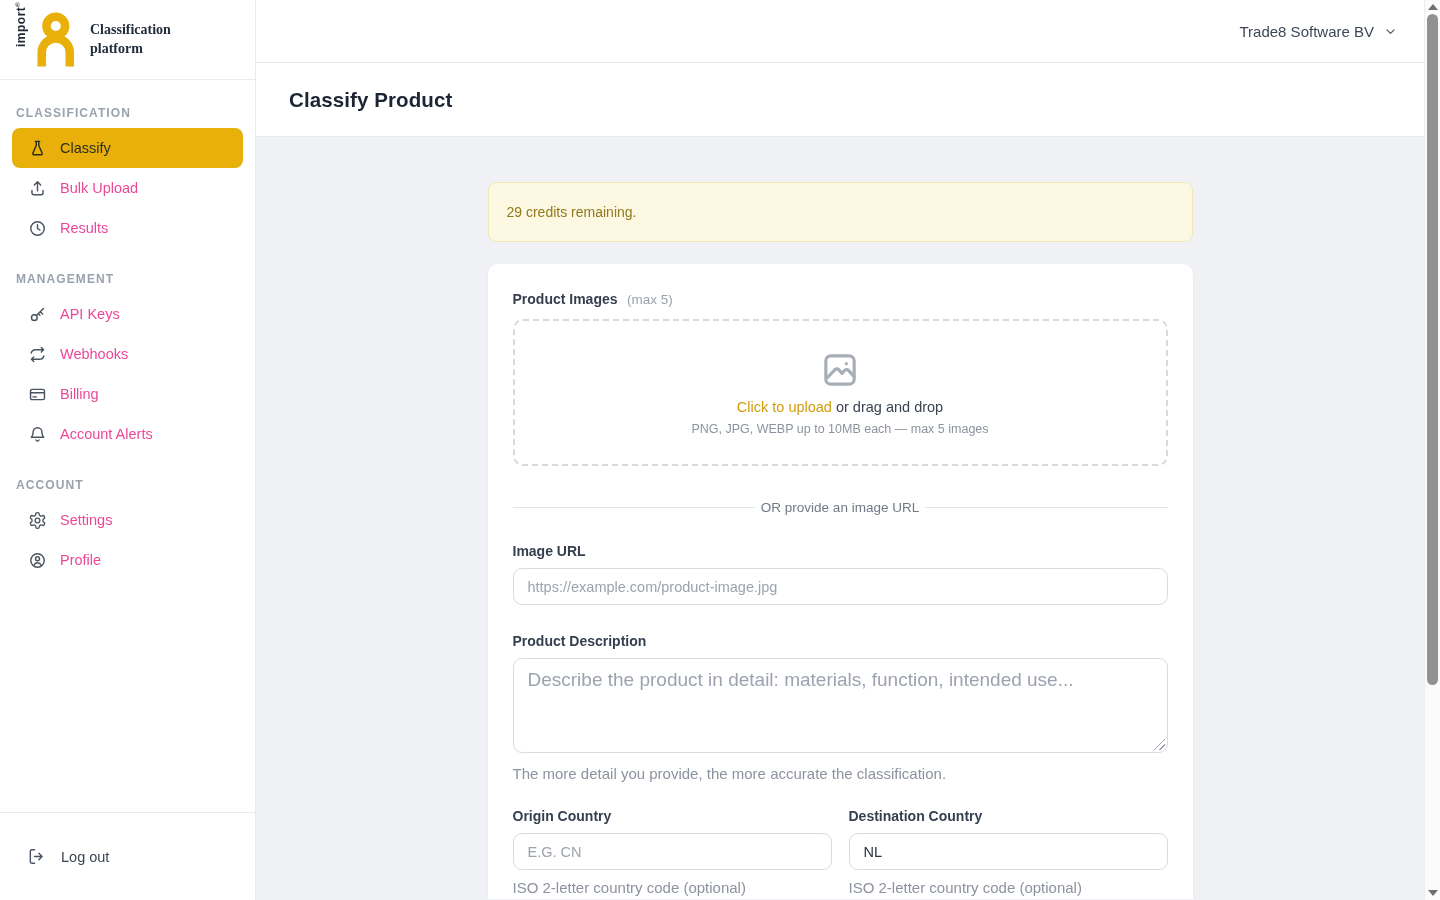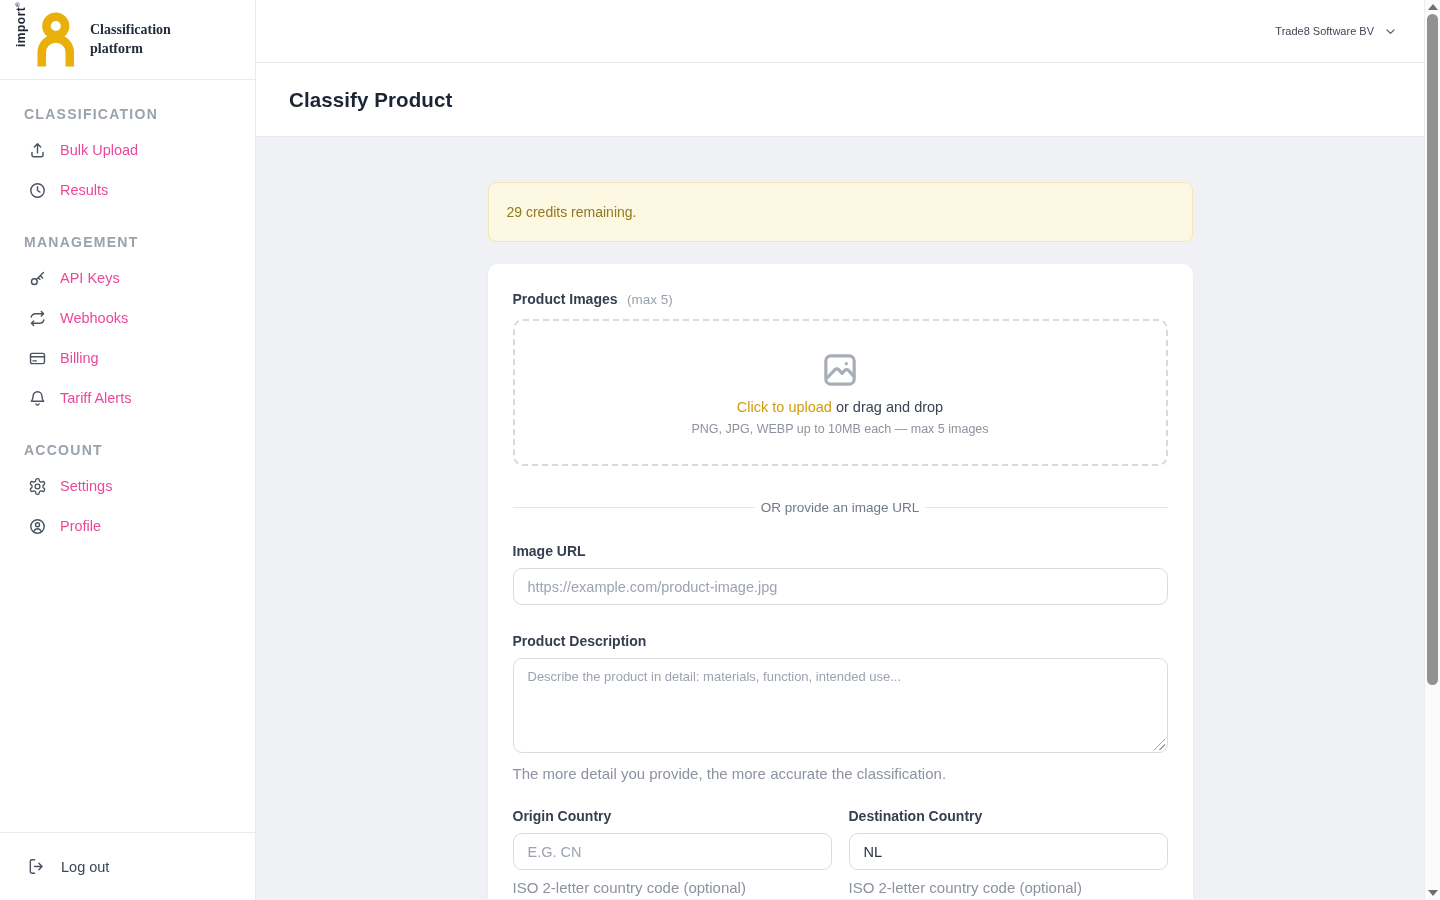--- a/index.html
+++ b/index.html
@@ -22,49 +22,49 @@
   .logo-vtext {
     display:inline-block; transform:rotate(-90deg); transform-origin:center;
     font-size:12px; font-weight:700; letter-spacing:.5px; color:#1F2632;
     width:14px; white-space:nowrap;
   }
   .logo-vtext sup { font-size:6px; }
   .brand-title { font-size:14px; font-weight:600; color:#242D3D; line-height:1.3; width:104px;font-family:Liberation Serif, serif; }
 
   .side-scroll { padding:14px 0 0 0; }
   .section-label {
-    font-size:14px; font-weight:700; letter-spacing:.09em; color:#99A2AD;
-    padding:12px 24px 8px 24px; text-transform:uppercase;
+    font-size:12px; font-weight:700; letter-spacing:.09em; color:#99A2AD;
+    padding:12px 24px 8px 16px; text-transform:uppercase;
   }
   .nav-item {
     display:flex; align-items:center; gap:13px; height:40px;
     margin:0 12px; padding:0 15px; border-radius:8px; cursor:pointer;
     font-size:14.5px; font-weight:500; color:#ec4899;
   }
   .nav-item .nico { width:20px; height:20px; flex:0 0 20px; color:#4A5360; display:flex; align-items:center; justify-content:center; }
   .nav-item.active { background:#E9B00B; color:#2B2F1C; }
   .nav-item.active .nico { color:#2B2F1C; }
   .section-gap { height:12px; }
 
   .logout-row {
-    position:absolute; left:0; right:0; bottom:0; height:68px;
+    position:absolute; left:0; right:0; bottom:0; height:88px;
     border-top:1px solid #E8EAED; display:flex; align-items:center;
     padding:0 27px; gap:14px; cursor:pointer;
     font-size:14.5px; font-weight:500; color:#3C4553; background:#fff;
   }
   .logout-row .nico { width:20px; height:20px; color:#4A5360; }
 
   
   .main { position:absolute; left:256px; right:16px; top:0; bottom:0; background:#F0F1F4; }
   .topbar {
     height:63px; background:#fff; border-bottom:1px solid #E8EAED;
     display:flex; align-items:center; justify-content:flex-end; padding:0 26px;
   }
   .account-chip { display:flex; align-items:center; gap:9px; cursor:pointer; }
-  .account-chip .acct-name { font-size:11px; color:#3E4757; }
+  .account-chip .acct-name { font-size:15px; color:#3E4757; }
   .account-chip .chev { color:#5A6472; display:flex; }
 
   .page-header {
     height:74px; background:#fff; border-bottom:1px solid #E8EAED;
     display:flex; align-items:center; padding:0 33px;
   }
   .page-title { font-size:20.5px; font-weight:700; color:#1C2534; letter-spacing:.1px; }
 
   .content { height:calc(100% - 138px); overflow:hidden; }
   .content-inner { width:705px; margin:0 auto; }
@@ -100,21 +100,21 @@
   .text-input {
     margin-top:9px; width:100%; height:37px; border:1px solid #D8DBDF; border-radius:9px;
     padding:0 14px; font-size:14.5px; color:#2A3442; outline:none; background:#fff;
     font-family:inherit;
   }
   .text-input::placeholder { color:#9CA3AF; }
 
   .ta-wrap { position:relative; margin-top:9px; }
   .textarea {
     width:100%; height:95px; border:1px solid #D8DBDF; border-radius:9px;
-    padding:10px 14px; font-size:13px; color:#2A3442; outline:none; resize:none;
+    padding:10px 14px; font-size:19px; color:#2A3442; outline:none; resize:none;
     font-family:inherit; display:block; background:#fff;
   }
   .textarea::placeholder { color:#9CA3AF; }
   .resize-grip {
     position:absolute; right:3px; bottom:3px; width:11px; height:11px; pointer-events:none;
     background:
       linear-gradient(135deg, transparent 0 46%, #9AA0A8 46% 54%, transparent 54%) no-repeat,
       linear-gradient(135deg, transparent 0 70%, #9AA0A8 70% 78%, transparent 78%) no-repeat;
   }
   .helper-text { margin-top:12px; font-size:15px; color:#8C939E; }
@@ -148,20 +148,28 @@
           <path d="M15 70 V52 a18 18 0 0 1 36 0 V70" stroke="#E9B00B" stroke-width="11" fill="none"></path>
         </svg>
       </span>
     </div>
     <div class="brand-title">Classification platform</div>
   </div>
 
   <nav class="side-scroll">
     <div class="section-label">Classification</div>
 
+    <div class="nav-item active">
+      <span class="nico">
+        <svg width="19" height="19" viewBox="0 0 24 24" fill="none" stroke="currentColor" stroke-width="1.8" stroke-linecap="round" stroke-linejoin="round">
+          <path d="M9.3 3h5.4M10.4 3v5.3L6.2 17.7A1.65 1.65 0 0 0 7.7 20h8.6a1.65 1.65 0 0 0 1.5-2.3L13.6 8.3V3"></path>
+        </svg>
+      </span>
+      <span>Classify</span>
+    </div>
 
     <div class="nav-item">
       <span class="nico">
         <svg width="19" height="19" viewBox="0 0 24 24" fill="none" stroke="currentColor" stroke-width="1.8" stroke-linecap="round" stroke-linejoin="round">
           <path d="M12 15V4M8 7.5 12 3.5l4 4"></path>
             <path d="M5 14.5v3A2.5 2.5 0 0 0 7.5 20h9a2.5 2.5 0 0 0 2.5-2.5v-3"></path>
         </svg>
       </span>
       <span>Bulk Upload</span>
     </div>
@@ -209,21 +217,21 @@
       <span>Billing</span>
     </div>
 
     <div class="nav-item">
       <span class="nico">
         <svg width="19" height="19" viewBox="0 0 24 24" fill="none" stroke="currentColor" stroke-width="1.8" stroke-linecap="round" stroke-linejoin="round">
           <path d="M12 3.5A5.6 5.6 0 0 0 6.4 9.1c0 4.2-1.6 5.6-2.2 6.4h15.6c-.6-.8-2.2-2.2-2.2-6.4A5.6 5.6 0 0 0 12 3.5Z"></path>
           <path d="M10 18.8a2.1 2.1 0 0 0 4 0"></path>
         </svg>
       </span>
-      <span>Tariff Alerts</span>
+      <span>Account Alerts</span>
     </div>
 
     <div class="section-gap"></div>
     <div class="section-label">Account</div>
 
     <div class="nav-item">
       <span class="nico">
         <svg width="19" height="19" viewBox="0 0 24 24" fill="none" stroke="currentColor" stroke-width="1.7" stroke-linecap="round" stroke-linejoin="round">
           <path d="M12.22 2h-.44a2 2 0 0 0-2 2v.18a2 2 0 0 1-1 1.73l-.43.25a2 2 0 0 1-2 0l-.15-.08a2 2 0 0 0-2.73.73l-.22.38a2 2 0 0 0 .73 2.73l.15.1a2 2 0 0 1 1 1.72v.51a2 2 0 0 1-1 1.74l-.15.09a2 2 0 0 0-.73 2.73l.22.38a2 2 0 0 0 2.73.73l.15-.08a2 2 0 0 1 2 0l.43.25a2 2 0 0 1 1 1.73V20a2 2 0 0 0 2 2h.44a2 2 0 0 0 2-2v-.18a2 2 0 0 1 1-1.73l.43-.25a2 2 0 0 1 2 0l.15.08a2 2 0 0 0 2.73-.73l.22-.39a2 2 0 0 0-.73-2.73l-.15-.08a2 2 0 0 1-1-1.74v-.5a2 2 0 0 1 1-1.74l.15-.09a2 2 0 0 0 .73-2.73l-.22-.38a2 2 0 0 0-2.73-.73l-.15.08a2 2 0 0 1-2 0l-.43-.25a2 2 0 0 1-1-1.73V4a2 2 0 0 0-2-2z"></path>
           <circle cx="12" cy="12" r="3"></circle>

